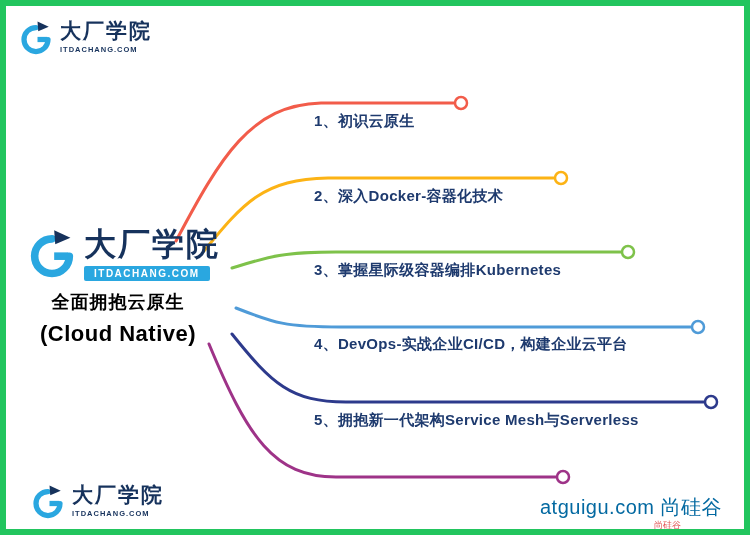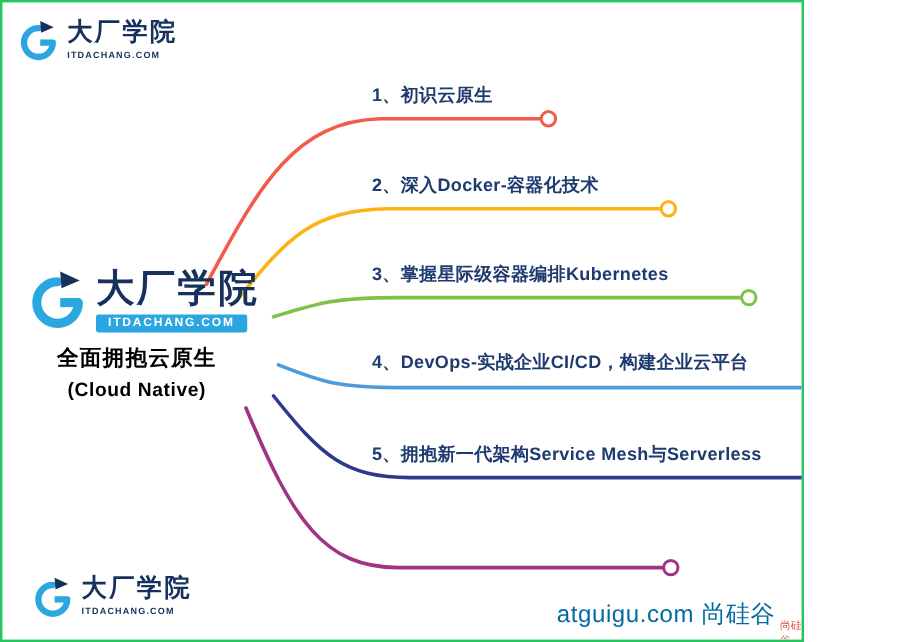--- a/index.html
+++ b/index.html
@@ -1,21 +1,21 @@
 <!DOCTYPE html>
 <html><head>
 <meta charset="utf-8">
 <style>
   html,body{margin:0;padding:0;background:#fff;}
   .canvas{
     position:relative;
-    width:670px;height:535px;
+    width:750px;height:535px;
     background:#ffffff;
     overflow:hidden;
-    border:2px solid #22c55e;
+    border:6px solid #22c55e;
     box-sizing:border-box;
     font-family:"Liberation Sans","DejaVu Sans",sans-serif;
   }
   svg.curves{position:absolute;left:0;top:0;width:750px;height:535px;pointer-events:none;}
 
   
   .logo{position:absolute;display:flex;align-items:flex-start;gap:6px;}
   .logo .mark{flex:none;display:block;}
   .logo .ltext{display:flex;flex-direction:column;align-items:flex-start;}
   .logo .lname{font-weight:bold;color:#16325c;line-height:1.05;letter-spacing:2px;white-space:nowrap;}
@@ -32,27 +32,27 @@
   .logo-center .ldomain{font-size:10px;margin-top:4px;background:#2aa7e0;color:#ffffff;padding:2px 10px;border-radius:2px;letter-spacing:1.5px;}
 
   .logo-bottom{left:24px;top:478px;}
   .logo-bottom .mark{width:36px;height:36px;}
   .logo-bottom .lname{font-size:21px;}
   .logo-bottom .ldomain{font-size:7.5px;margin-top:3px;}
 
   
   .center-title{position:absolute;left:6px;top:284px;width:212px;text-align:center;color:#000;}
   .center-title .t1{font-size:18px;font-weight:800;letter-spacing:1px;}
-  .center-title .t2{font-size:16px;font-weight:800;margin-top:7px;letter-spacing:0.5px;}
+  .center-title .t2{font-size:22px;font-weight:800;margin-top:7px;letter-spacing:0.5px;}
 
   
   .branch-label{
     position:absolute;left:308px;
     font-size:15px;font-weight:bold;color:#1e3a6e;
-    white-space:nowrap;letter-spacing:0.3px;
+    white-space:nowrap;letter-spacing:0.3px;margin-top:38px;
   }
   .bl0{top:68px;} .bl1{top:143px;} .bl2{top:217px;text-align:center;}
   .bl3{top:291px;} .bl4{top:367px;} .bl5{top:442px;}
 
   
   .watermark{position:absolute;right:22px;bottom:8px;font-size:20px;color:#0369a1;letter-spacing:0.5px;}
   .watermark-red{position:absolute;left:648px;top:513px;font-size:9px;color:#e05252;}
 </style>
 </head>
 <body>

